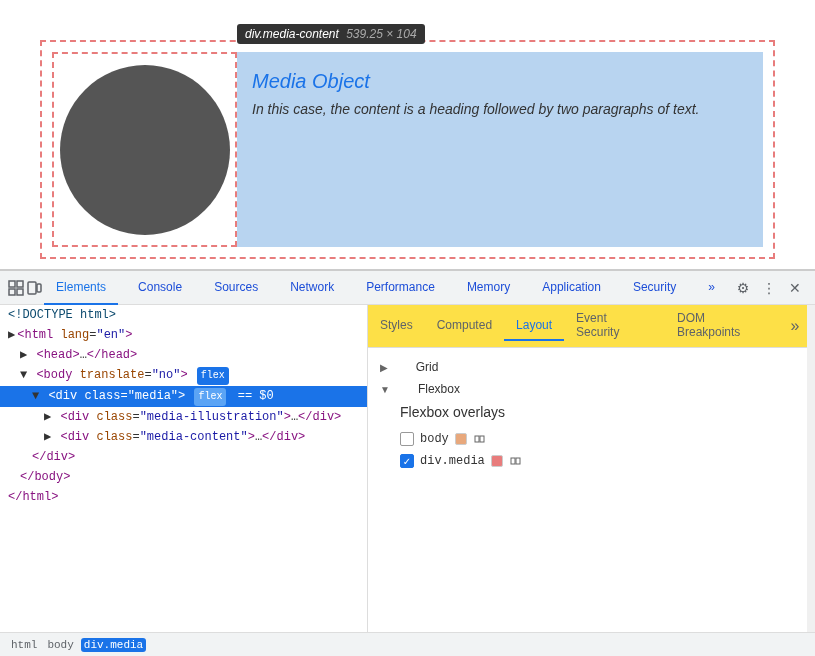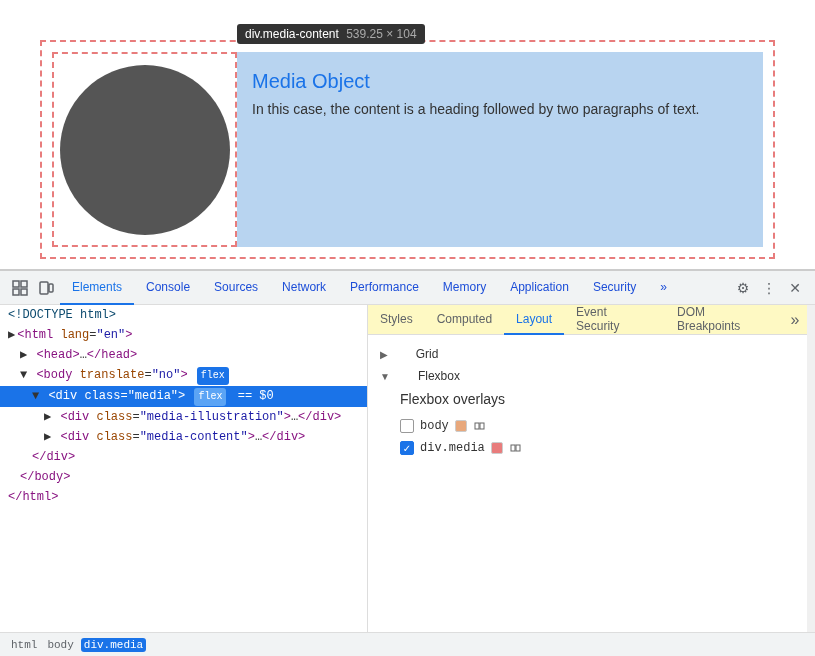--- a/index.html
+++ b/index.html
@@ -39,20 +39,21 @@
       border-radius: 50%;
       background: #555;
     }
 
     .media-content {
       background: #b8d4f0;
       flex: 1;
       padding: 10px 15px;
       position: relative;
       min-height: 195px;
+      font-style: italic;
     }
 
     .media-content-tooltip {
       position: absolute;
       top: -28px;
       left: 0;
       background: #333;
       color: white;
       padding: 3px 8px;
       font-size: 12px;
@@ -109,21 +110,21 @@
       cursor: pointer;
       color: #5f6368;
       font-size: 14px;
       background: none;
       border: none;
     }
 
     .devtools-tabs {
       display: flex;
       align-items: center;
-      gap: 0;
+      gap: 8px;
     }
 
     .devtools-tab {
       padding: 0 12px;
       height: 34px;
       display: flex;
       align-items: center;
       font-size: 12px;
       color: #1d4ed8;
       cursor: pointer;
@@ -205,23 +206,23 @@
       background: white;
       display: flex;
       flex-direction: column;
     }
 
     
     .secondary-tabs {
       display: flex;
       align-items: center;
       border-bottom: 1px solid #ddd;
-      height: 30px;
+      height: 43px;
       padding: 0;
-      background: #fef9c3;
+      background: #fde047;
     }
 
     .secondary-tab {
       padding: 0 12px;
       height: 30px;
       display: flex;
       align-items: center;
       font-size: 12px;
       color: #5f6368;
       cursor: pointer;

